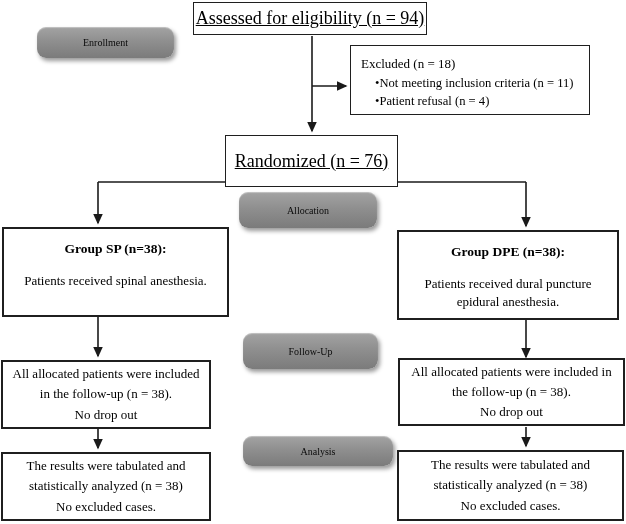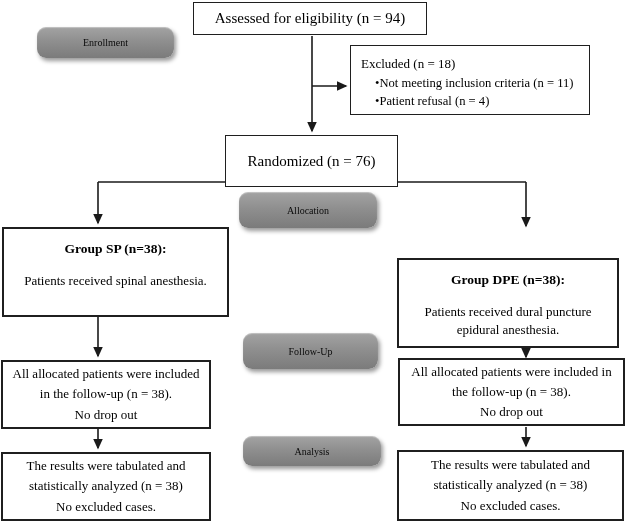--- a/index.html
+++ b/index.html
@@ -26,21 +26,22 @@
     position: absolute;
     background: #ffffff;
     border: 1.5px solid #1f1f1f;
     box-sizing: border-box;
     text-align: center;
   }
   .center-box {
     display: flex;
     align-items: center;
     justify-content: center;
-    font-size: 15px;
+    font-size: 18px;
+    text-decoration: underline;
   }
   .stage-btn {
     position: absolute;
     display: flex;
     align-items: center;
     justify-content: center;
     font-size: 10px;
     color: #0a0a0a;
     background: linear-gradient(180deg, #a3a3a3 0%, #8f8f8f 45%, #7b7b7b 100%);
     border-radius: 9px;
@@ -102,38 +103,38 @@
       <line x1="98" y1="317" x2="98" y2="356" marker-end="url(#ah)"></line>
       <line x1="526" y1="320" x2="526" y2="357" marker-end="url(#ah)"></line>
       <line x1="98" y1="429" x2="98" y2="448" marker-end="url(#ah)"></line>
       <line x1="526" y1="427" x2="526" y2="446" marker-end="url(#ah)"></line>
     </g>
   </svg>
 
   <div class="stage-btn" style="left:37px;  top:27px;  width:137px; height:31px;">Enrollment</div>
   <div class="stage-btn" style="left:239px; top:192px; width:138px; height:36px;">Allocation</div>
   <div class="stage-btn" style="left:243px; top:333px; width:135px; height:36px;">Follow-Up</div>
-  <div class="stage-btn" style="left:243px; top:436px; width:138px; height:30px;">Analysis</div>
+  <div class="stage-btn" style="left:243px; top:436px; width:150px; height:30px;">Analysis</div>
 
   <div class="flow-box center-box" style="left:193px; top:2px; width:234px; height:33px;">Assessed for eligibility (n = 94)</div>
 
   <div class="flow-box excluded-box" style="left:350px; top:45px; width:240px; height:70px;">
     <div>Excluded (n = 18)</div>
     <div class="excluded-reason">•Not meeting inclusion criteria (n = 11)</div>
     <div class="excluded-reason">•Patient refusal (n = 4)</div>
   </div>
 
   <div class="flow-box center-box" style="left:225px; top:135px; width:173px; height:52px;">Randomized (n = 76)</div>
 
   <div class="flow-box group-box" style="left:2px; top:227px; width:227px; height:90px;">
     <div class="group-title">Group SP (n=38):</div>
     <div>Patients received spinal anesthesia.</div>
   </div>
 
-  <div class="flow-box group-box" style="left:397px; top:230px; width:222px; height:90px;margin-top:28px;">
+  <div class="flow-box group-box" style="left:397px; top:230px; width:222px; height:90px;">
     <div class="group-title">Group DPE (n=38):</div>
     <div style="padding:0 18px;">Patients received dural puncture epidural anesthesia.</div>
   </div>
 
   <div class="flow-box multi-box" style="left:1px; top:360px; width:210px; height:69px;">
     <div>All allocated patients were included in the follow-up (n = 38).</div>
     <div>No drop out</div>
   </div>
 
   <div class="flow-box multi-box" style="left:398px; top:358px; width:227px; height:68px;">

